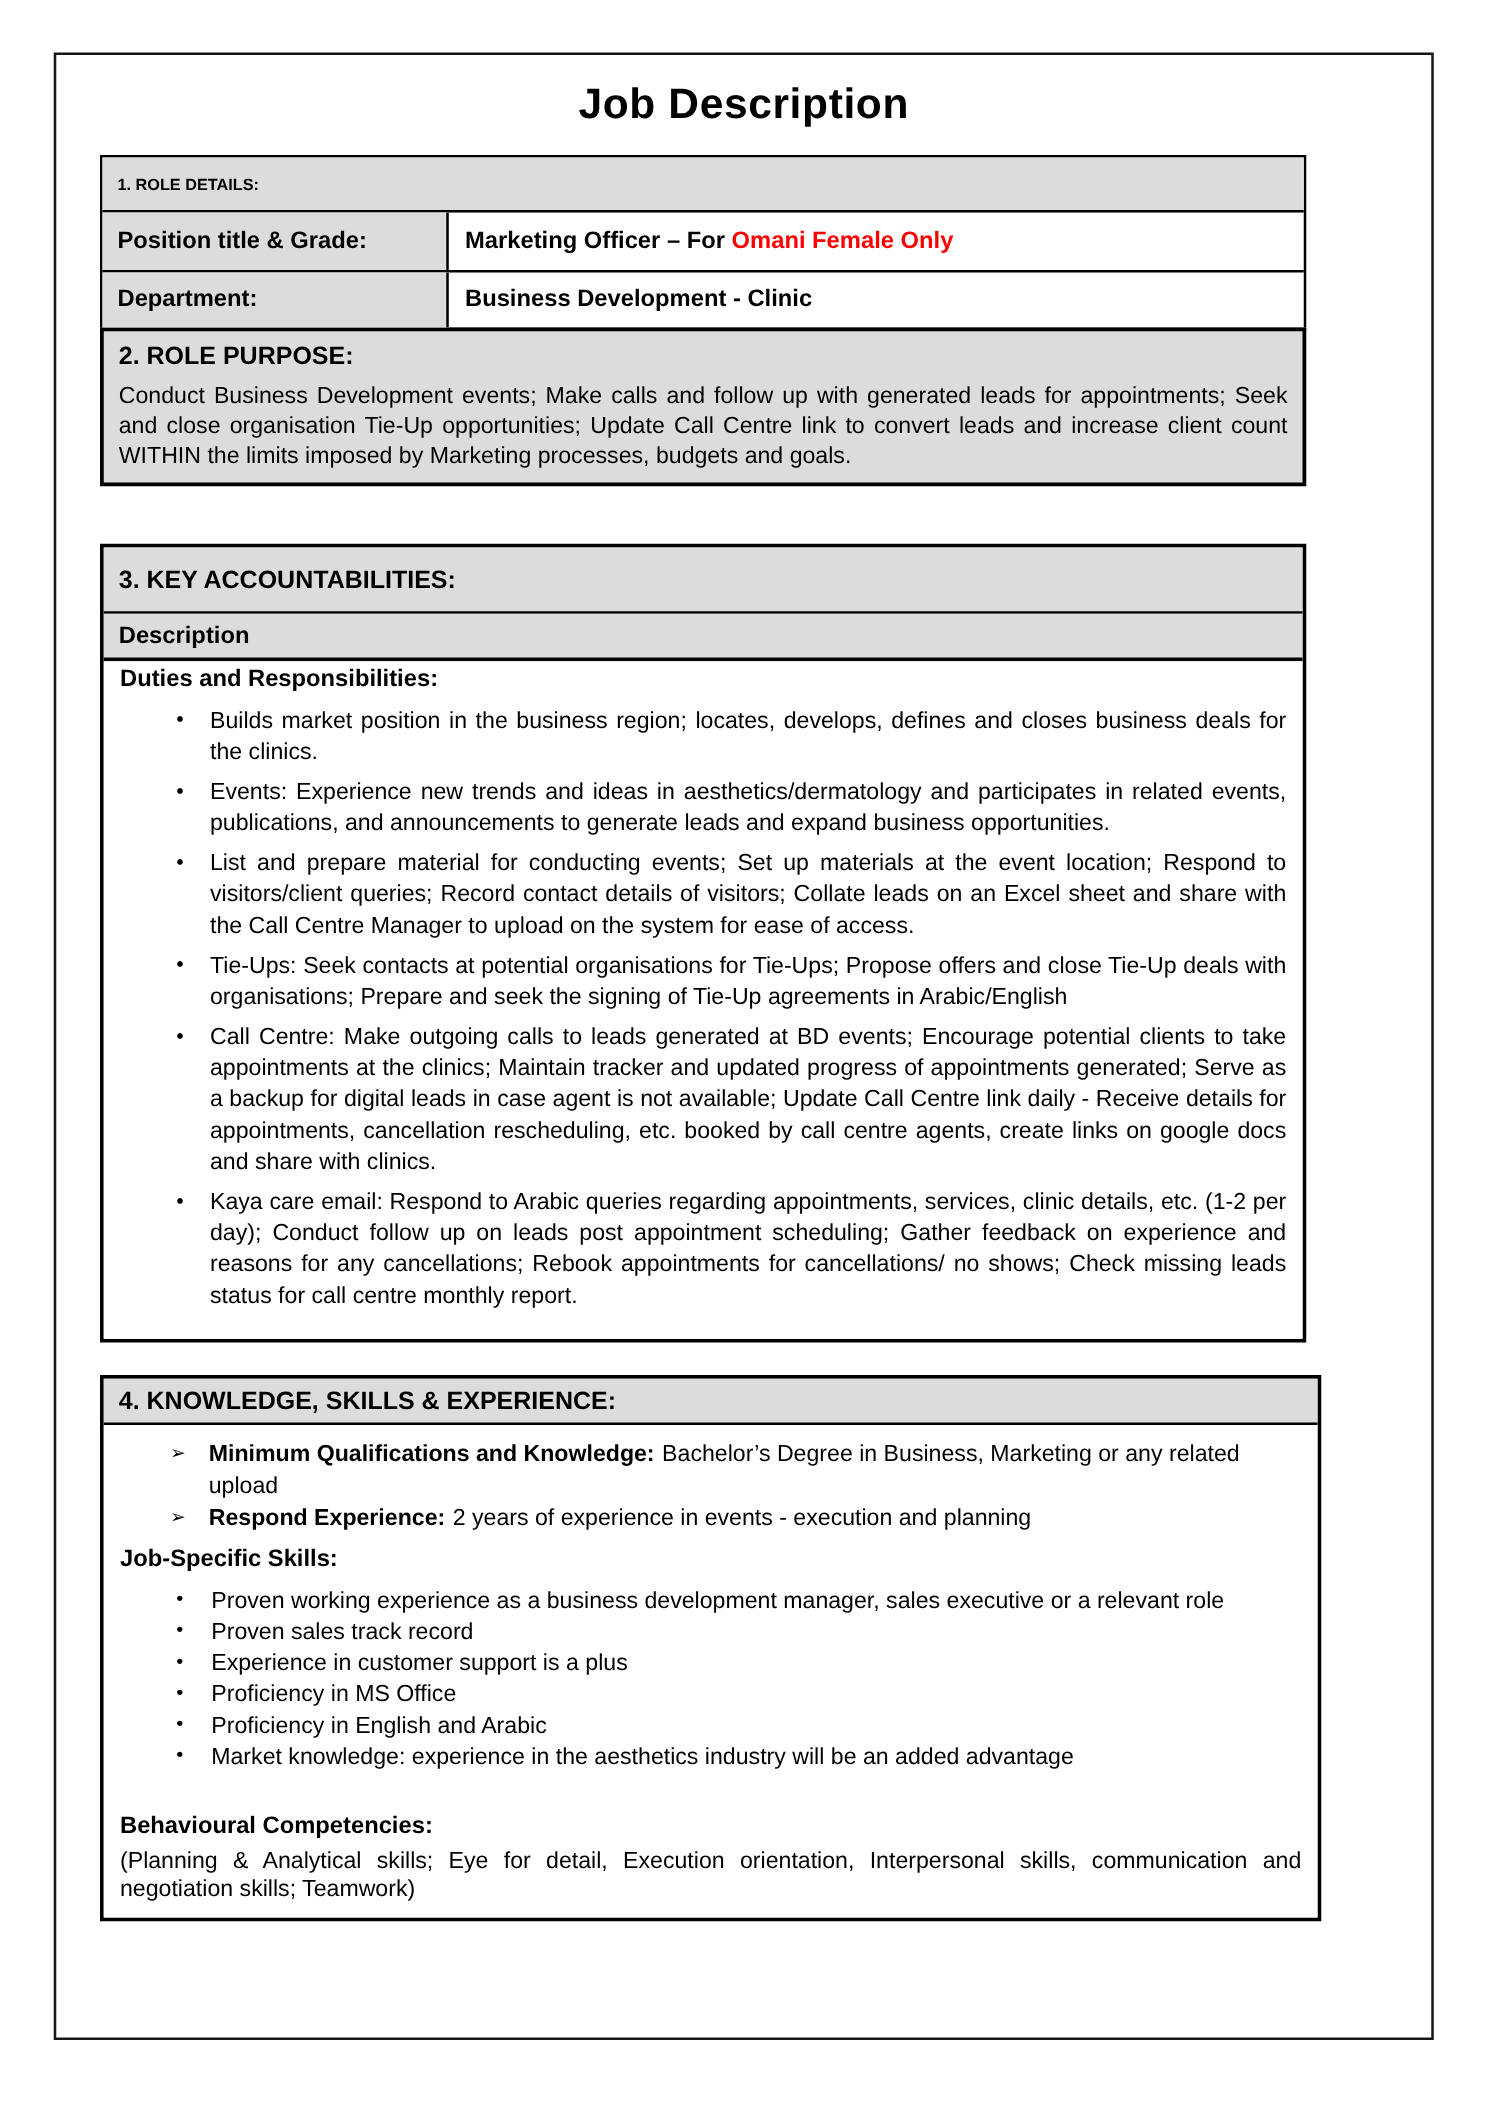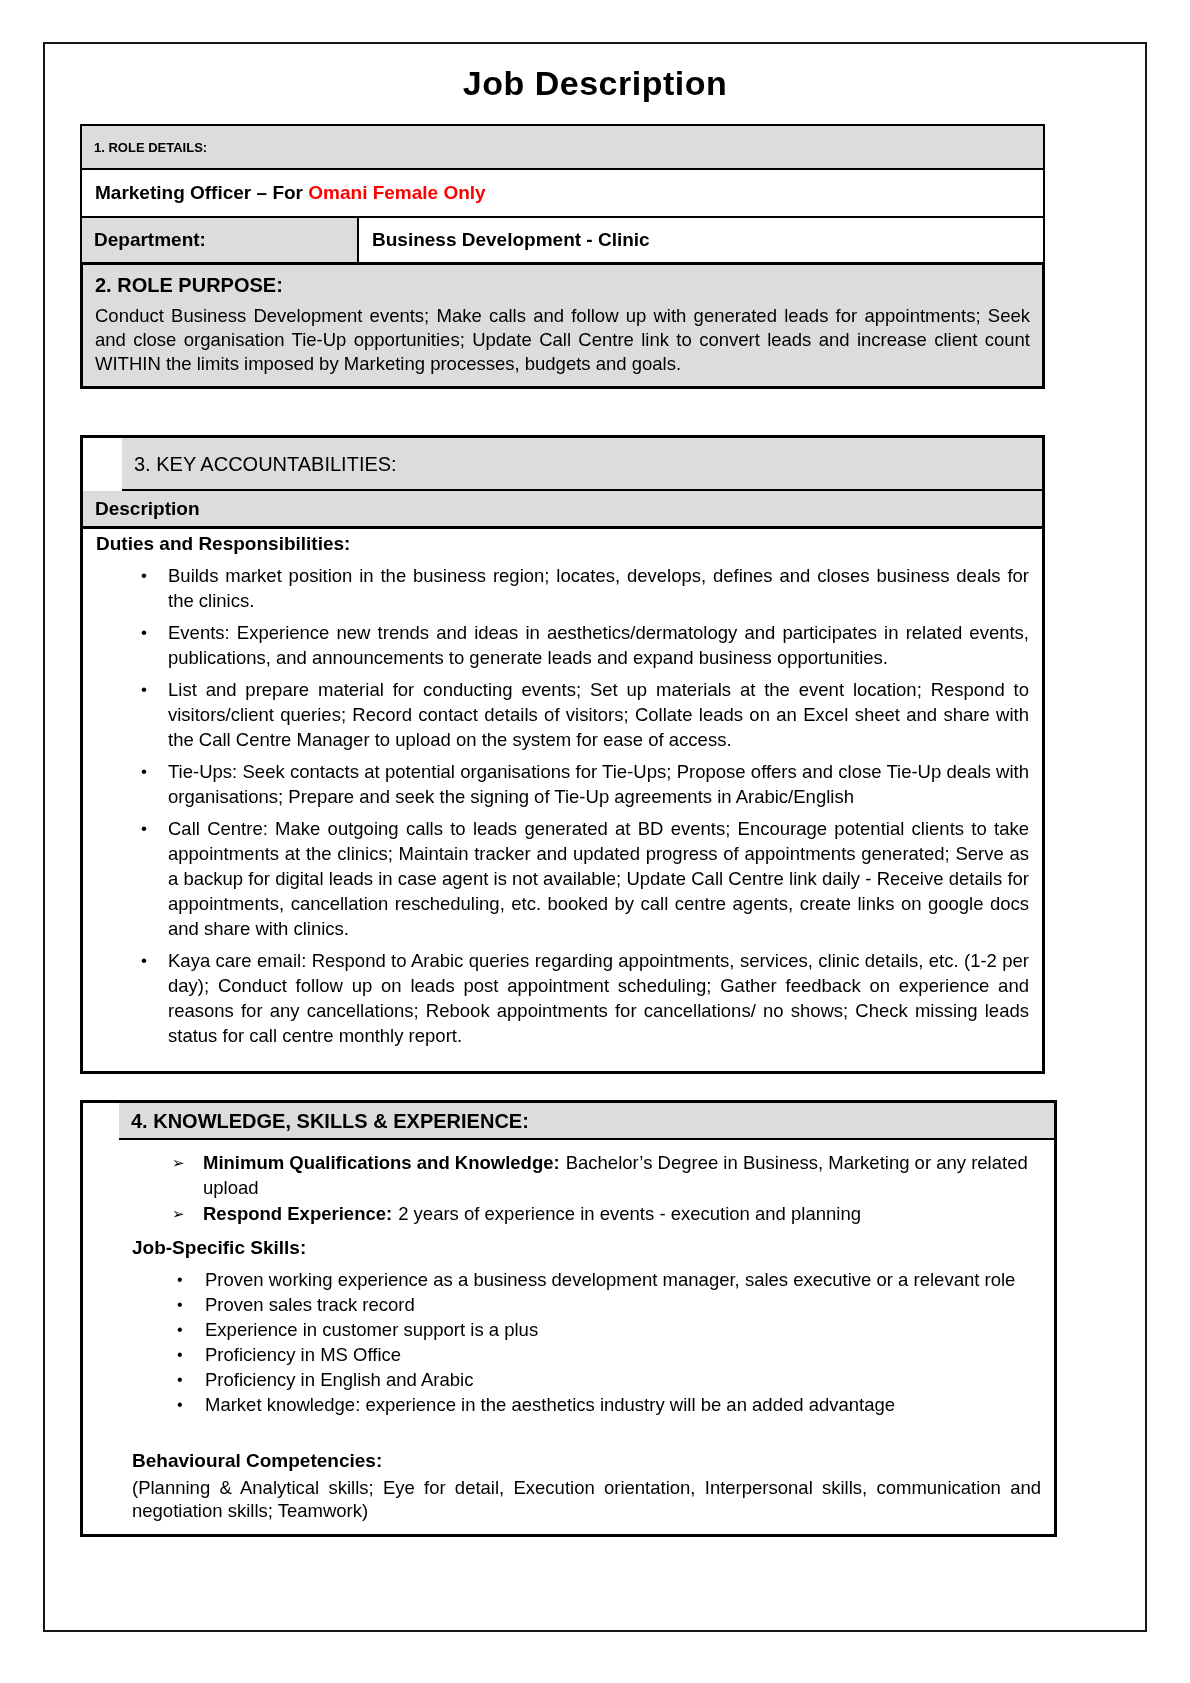--- a/index.html
+++ b/index.html
@@ -46,34 +46,34 @@
   .box{margin-left:35px;width:965px;border:3px solid #000;background:#fff;}
   .box.wide{width:977px;}
   
   .purpose-box{margin-top:-2px;background:var(--shade);padding:9px 12px 10px 12px;}
   .purpose-hdr{font-size:20px;font-weight:bold;margin-bottom:7px;}
   .purpose-text{margin:0;font-size:18.5px;line-height:24px;text-align:justify;}
   
   .acc-box{margin-top:46px;}
   .acc-hdr{
     background:var(--shade);padding:15px 4px 13px 12px;
-    font-size:20px;font-weight:normal;border-bottom:2px solid #000;margin-left:39px;
+    font-size:20px;font-weight:bold;border-bottom:2px solid #000;
   }
   .desc-row{
     background:var(--shade);padding:7px 12px 6px 12px;
     font-size:19px;font-weight:bold;border-bottom:3px solid #000;
   }
   .acc-content{padding:2px 13px 16px 13px;background:#fff;}
   .duties-title{font-size:19px;font-weight:bold;line-height:26px;}
   ul.duties{list-style:none;margin:6px 0 0 0;padding:0;}
   ul.duties li{display:flex;margin-bottom:7px;}
   ul.duties .blt{flex:none;width:27px;margin-left:45px;font-size:17px;line-height:25px;}
   ul.duties .li-text{flex:1;font-size:18.5px;line-height:25px;text-align:justify;}
   
-  .ks-box{margin-top:26px;padding-left:36px;}
+  .ks-box{margin-top:26px;}
   .ks-hdr{
     background:var(--shade);padding:7px 12px 5px 12px;
     font-size:20px;font-weight:bold;border-bottom:2px solid #000;
   }
   .ks-content{padding:10px 13px 12px 13px;background:#fff;}
   ul.quals{list-style:none;margin:0;padding:0;}
   ul.quals li{display:flex;line-height:25px;font-size:18.5px;margin-bottom:1px;}
   .arrow{flex:none;width:31px;margin-left:40px;font-size:15px;line-height:25px;}
   .q-label{font-weight:bold;margin-right:6px;}
   .skills-title{margin-top:10px;font-size:19px;font-weight:bold;line-height:24px;}
@@ -86,20 +86,21 @@
 </head>
 <body>
 
 <div class="page">
 
   <h1 class="title">Job Description</h1>
 
   <div class="tbl">
     <div class="tbl-hdr">1. ROLE DETAILS:</div>
     <div class="tbl-row">
+      <div class="tbl-label">Position title &amp; Grade:</div>
       <div class="tbl-value"><span>Marketing Officer – For </span><span class="red">Omani Female Only</span></div>
     </div>
     <div class="tbl-row">
       <div class="tbl-label">Department:</div>
       <div class="tbl-value">Business Development - Clinic</div>
     </div>
   </div>
 
   <div class="box purpose-box">
     <div class="purpose-hdr">2. ROLE PURPOSE:</div>

